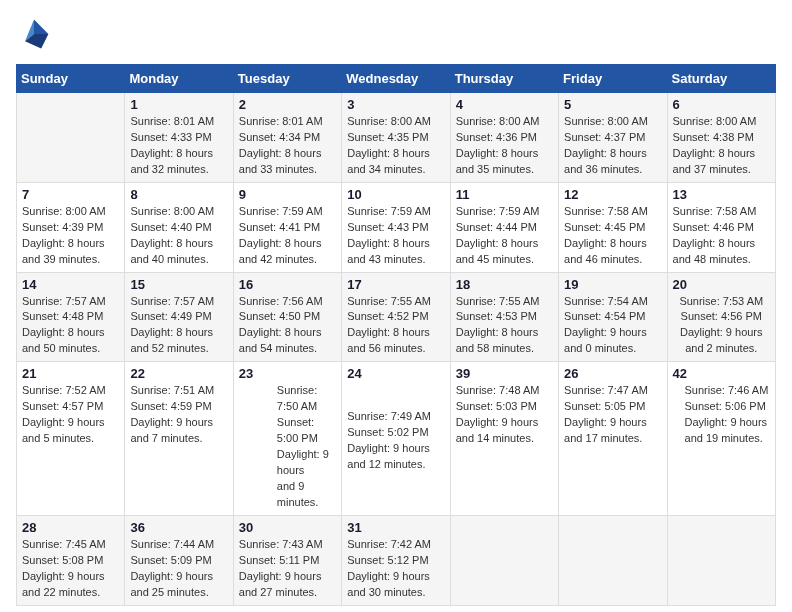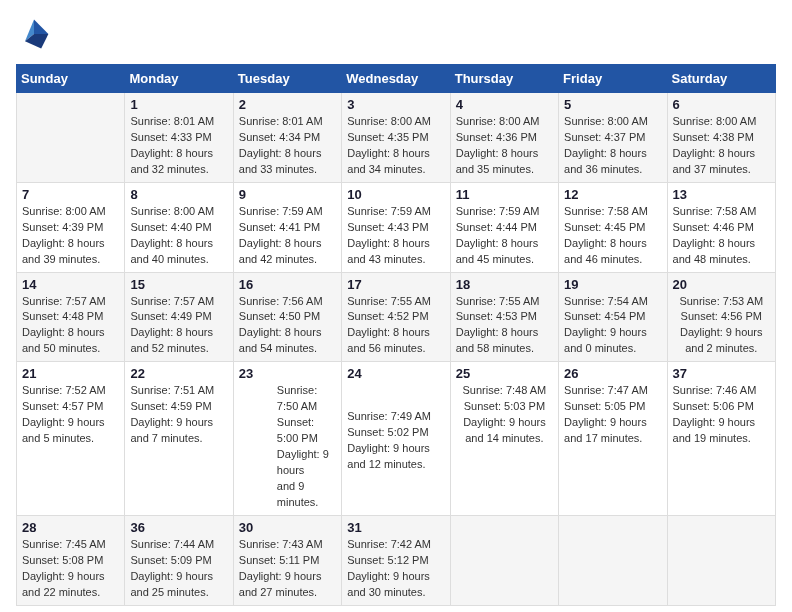--- a/index.html
+++ b/index.html
@@ -290,36 +290,36 @@
 and 9 minutes.</div>
         </td>
         <td>
           <span class="day-number">24</span>
           <div class="day-info" style="white-space: pre-line; margin-top: 28px;">Sunrise: 7:49 AM
 Sunset: 5:02 PM
 Daylight: 9 hours
 and 12 minutes.</div>
         </td>
         <td>
-          <span class="day-number">25</span>
-          <div class="day-info" style="white-space: pre-line; text-align: center;">Sunrise: 7:48 AM
+          <span class="day-number">39</span>
+          <div class="day-info" style="white-space: pre-line;">Sunrise: 7:48 AM
 Sunset: 5:03 PM
 Daylight: 9 hours
 and 14 minutes.</div>
         </td>
         <td>
           <span class="day-number">26</span>
           <div class="day-info" style="white-space: pre-line;">Sunrise: 7:47 AM
 Sunset: 5:05 PM
 Daylight: 9 hours
 and 17 minutes.</div>
         </td>
         <td>
-          <span class="day-number">37</span>
-          <div class="day-info" style="white-space: pre-line;">Sunrise: 7:46 AM
+          <span class="day-number">42</span>
+          <div class="day-info" style="white-space: pre-line; margin-left: 12px;">Sunrise: 7:46 AM
 Sunset: 5:06 PM
 Daylight: 9 hours
 and 19 minutes.</div>
         </td>
       </tr>
       <tr>
         <td>
           <span class="day-number">28</span>
           <div class="day-info" style="white-space: pre-line;">Sunrise: 7:45 AM
 Sunset: 5:08 PM

